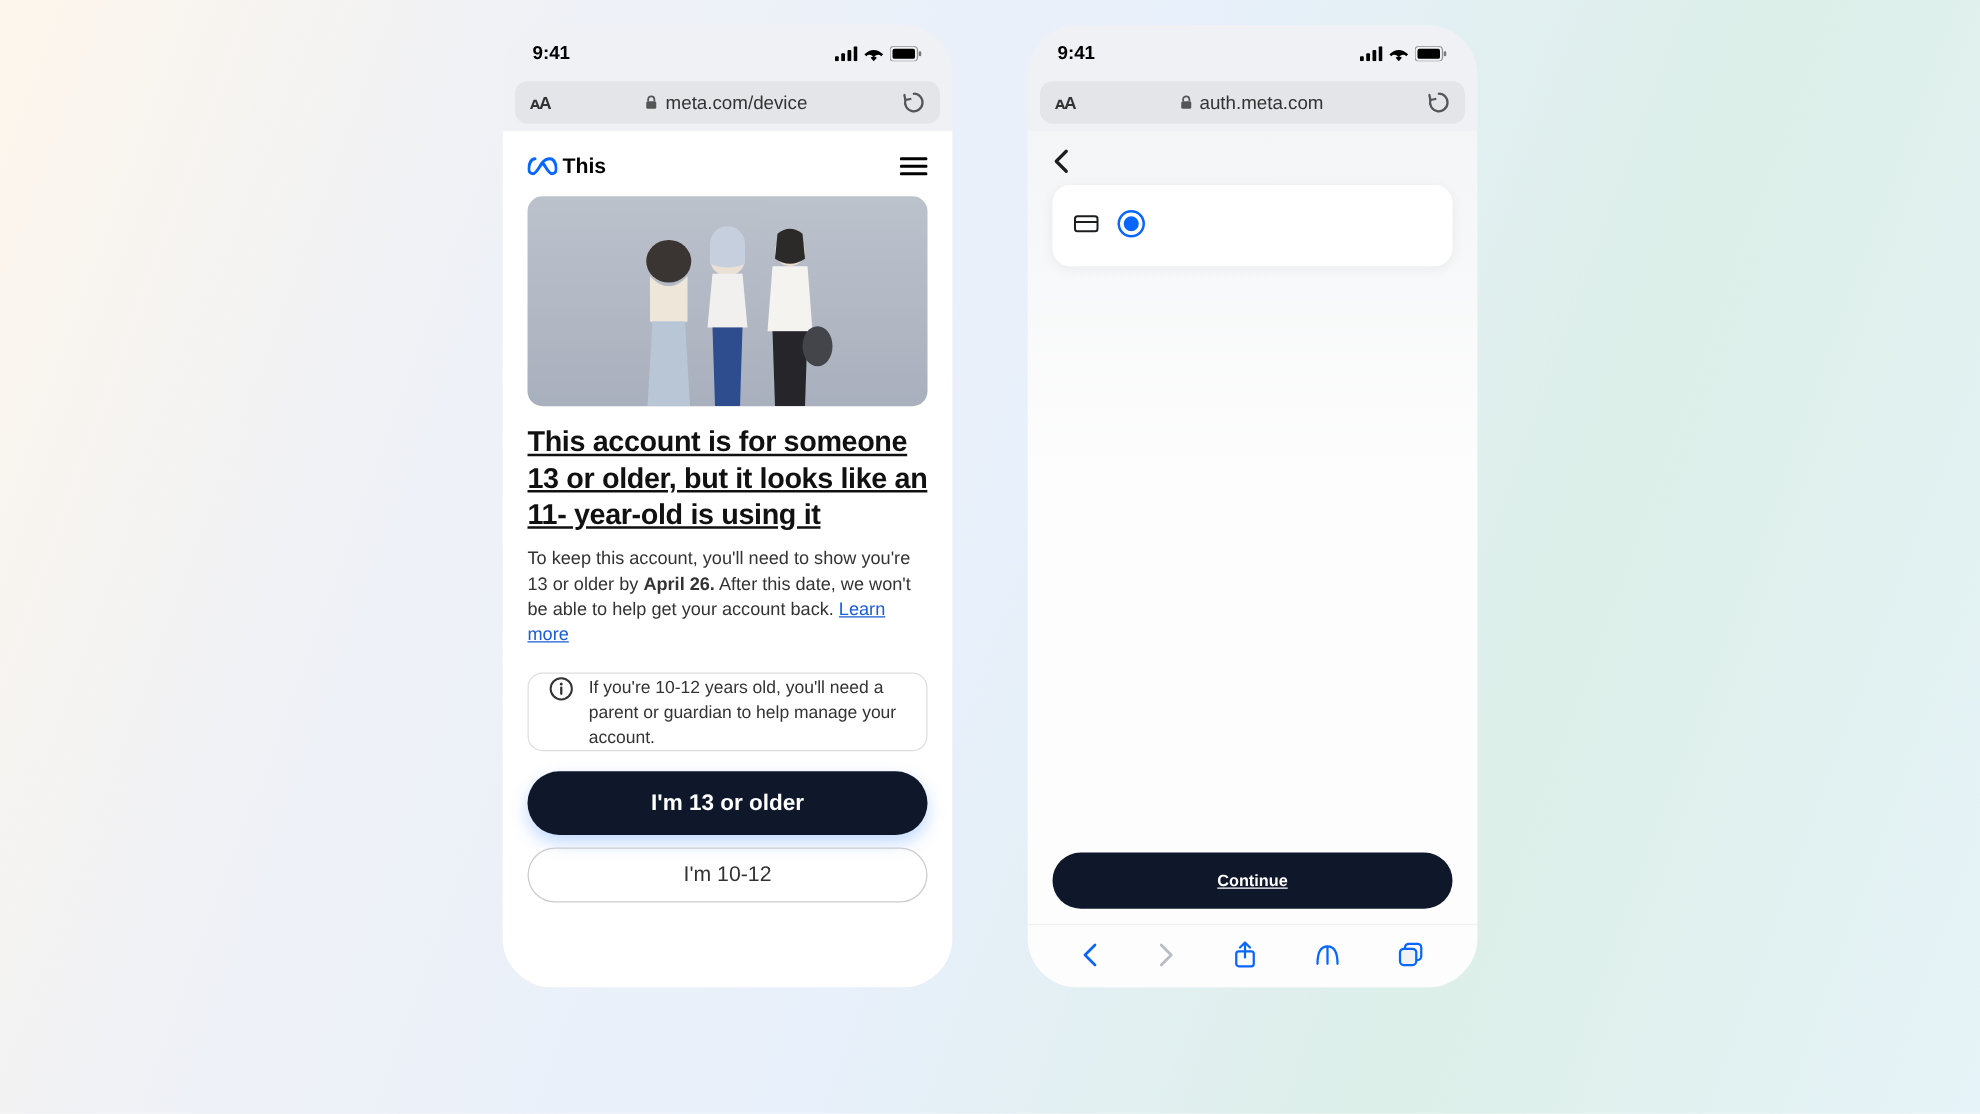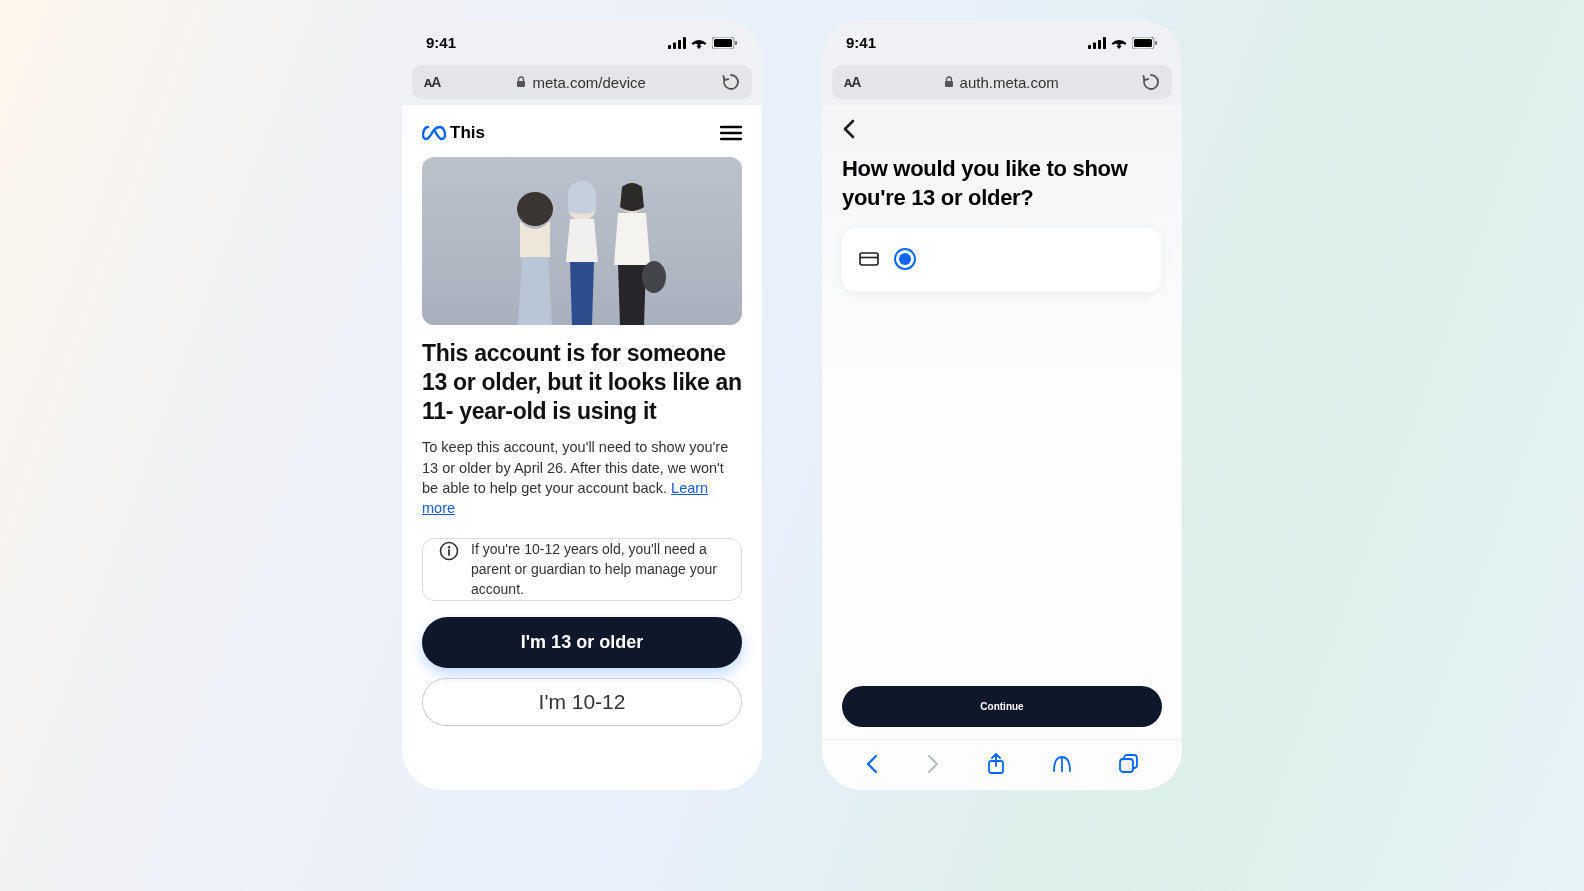--- a/index.html
+++ b/index.html
@@ -69,28 +69,29 @@
     position:relative;
     overflow:hidden;
   }
   .headline {
     font-size: 23px;
     font-weight: 800;
     line-height: 1.25;
     padding: 0 20px 12px;
     color: #111;
     letter-spacing: -0.3px;
+    text-decoration: underline;
   }
   .body-text {
     font-size: 14.5px;
     line-height: 1.4;
     color: #333;
     padding: 0 20px 14px;
   }
-  .body-text .bold { font-weight:400; }
+  .body-text .bold { font-weight:700; }
   .link { color:#1a5cd6; text-decoration:underline; cursor:pointer; }
   .info-box {
     margin: 6px 20px 0;
     border: 1px solid #ddd;
     border-radius: 12px;
     padding: 1px 16px;
     display:flex;
     gap:12px;
     font-size:14px;
     color:#333;
@@ -108,21 +109,21 @@
     cursor:pointer;
     box-shadow: 0 6px 14px rgba(8,102,255,0.25);
   }
   .secondary-btn {
     margin: 0 20px 10px;
     background: transparent;
     color:#333;
     border: 1px solid #ccc;
     border-radius: 24px;
     padding: 11px;
-    font-size: 21px;
+    font-size: 17px;
     font-weight: 500;
     cursor:pointer;
   }
   
   .back-row { padding: 14px 20px 4px; }
   .question {
     font-size: 22px;
     font-weight: 800;
     line-height:1.3;
     padding: 8px 20px 16px;
@@ -311,36 +312,35 @@
         <path d="M1.5 3 L2.3 7 L6.3 6.2" fill="none" stroke="#555" stroke-width="1.8" stroke-linecap="round" stroke-linejoin="round"></path>
       </svg>
   </div>
 
   <div class="phone2-content">
     <div class="back-row">
       <svg width="14" height="20" viewBox="0 0 14 20">
           <path d="M11 2 L3 10 L11 18" fill="none" stroke="#1c1e21" stroke-width="2.6" stroke-linecap="round" stroke-linejoin="round"></path>
         </svg>
     </div>
-    <div class="question">How would you like to show you're 13 or older?</div>
 
     <div class="card">
       <div class="option">
         <span class="opt-icon">
           <svg width="22" height="22" viewBox="0 0 22 22">
               <rect x="2" y="5" width="18" height="12" rx="2" fill="none" stroke="#1c1e21" stroke-width="1.6"></rect>
               <line x1="2" y1="9.5" x2="20" y2="9.5" stroke="#1c1e21" stroke-width="1.6"></line>
             </svg>
         </span>
         <span class="radio selected"></span>
       </div>
     </div>
 
     <div class="spacer"></div>
-    <button class="primary-btn" style="margin:0 20px 12px; box-shadow:none; font-size:10px;">Continue</button>
+    <button class="primary-btn" style="margin:0 20px 12px; box-shadow:none; font-size:13px;text-decoration:underline;">Continue</button>
 
     <div class="tabbar">
       <svg width="16" height="20" viewBox="0 0 14 20">
           <path d="M11 2 L3 10 L11 18" fill="none" stroke="#0866ff" stroke-width="2.2" stroke-linecap="round" stroke-linejoin="round"></path>
         </svg>
       <svg class="disabled" width="16" height="20" viewBox="0 0 14 20">
           <path d="M3 2 L11 10 L3 18" fill="none" stroke="#b8bcc4" stroke-width="2.2" stroke-linecap="round" stroke-linejoin="round"></path>
         </svg>
       <svg width="20" height="24" viewBox="0 0 20 24">
           <path d="M10 2 L10 14 M10 2 L6 6 M10 2 L14 6" fill="none" stroke="#0866ff" stroke-width="1.8" stroke-linecap="round" stroke-linejoin="round"></path>

